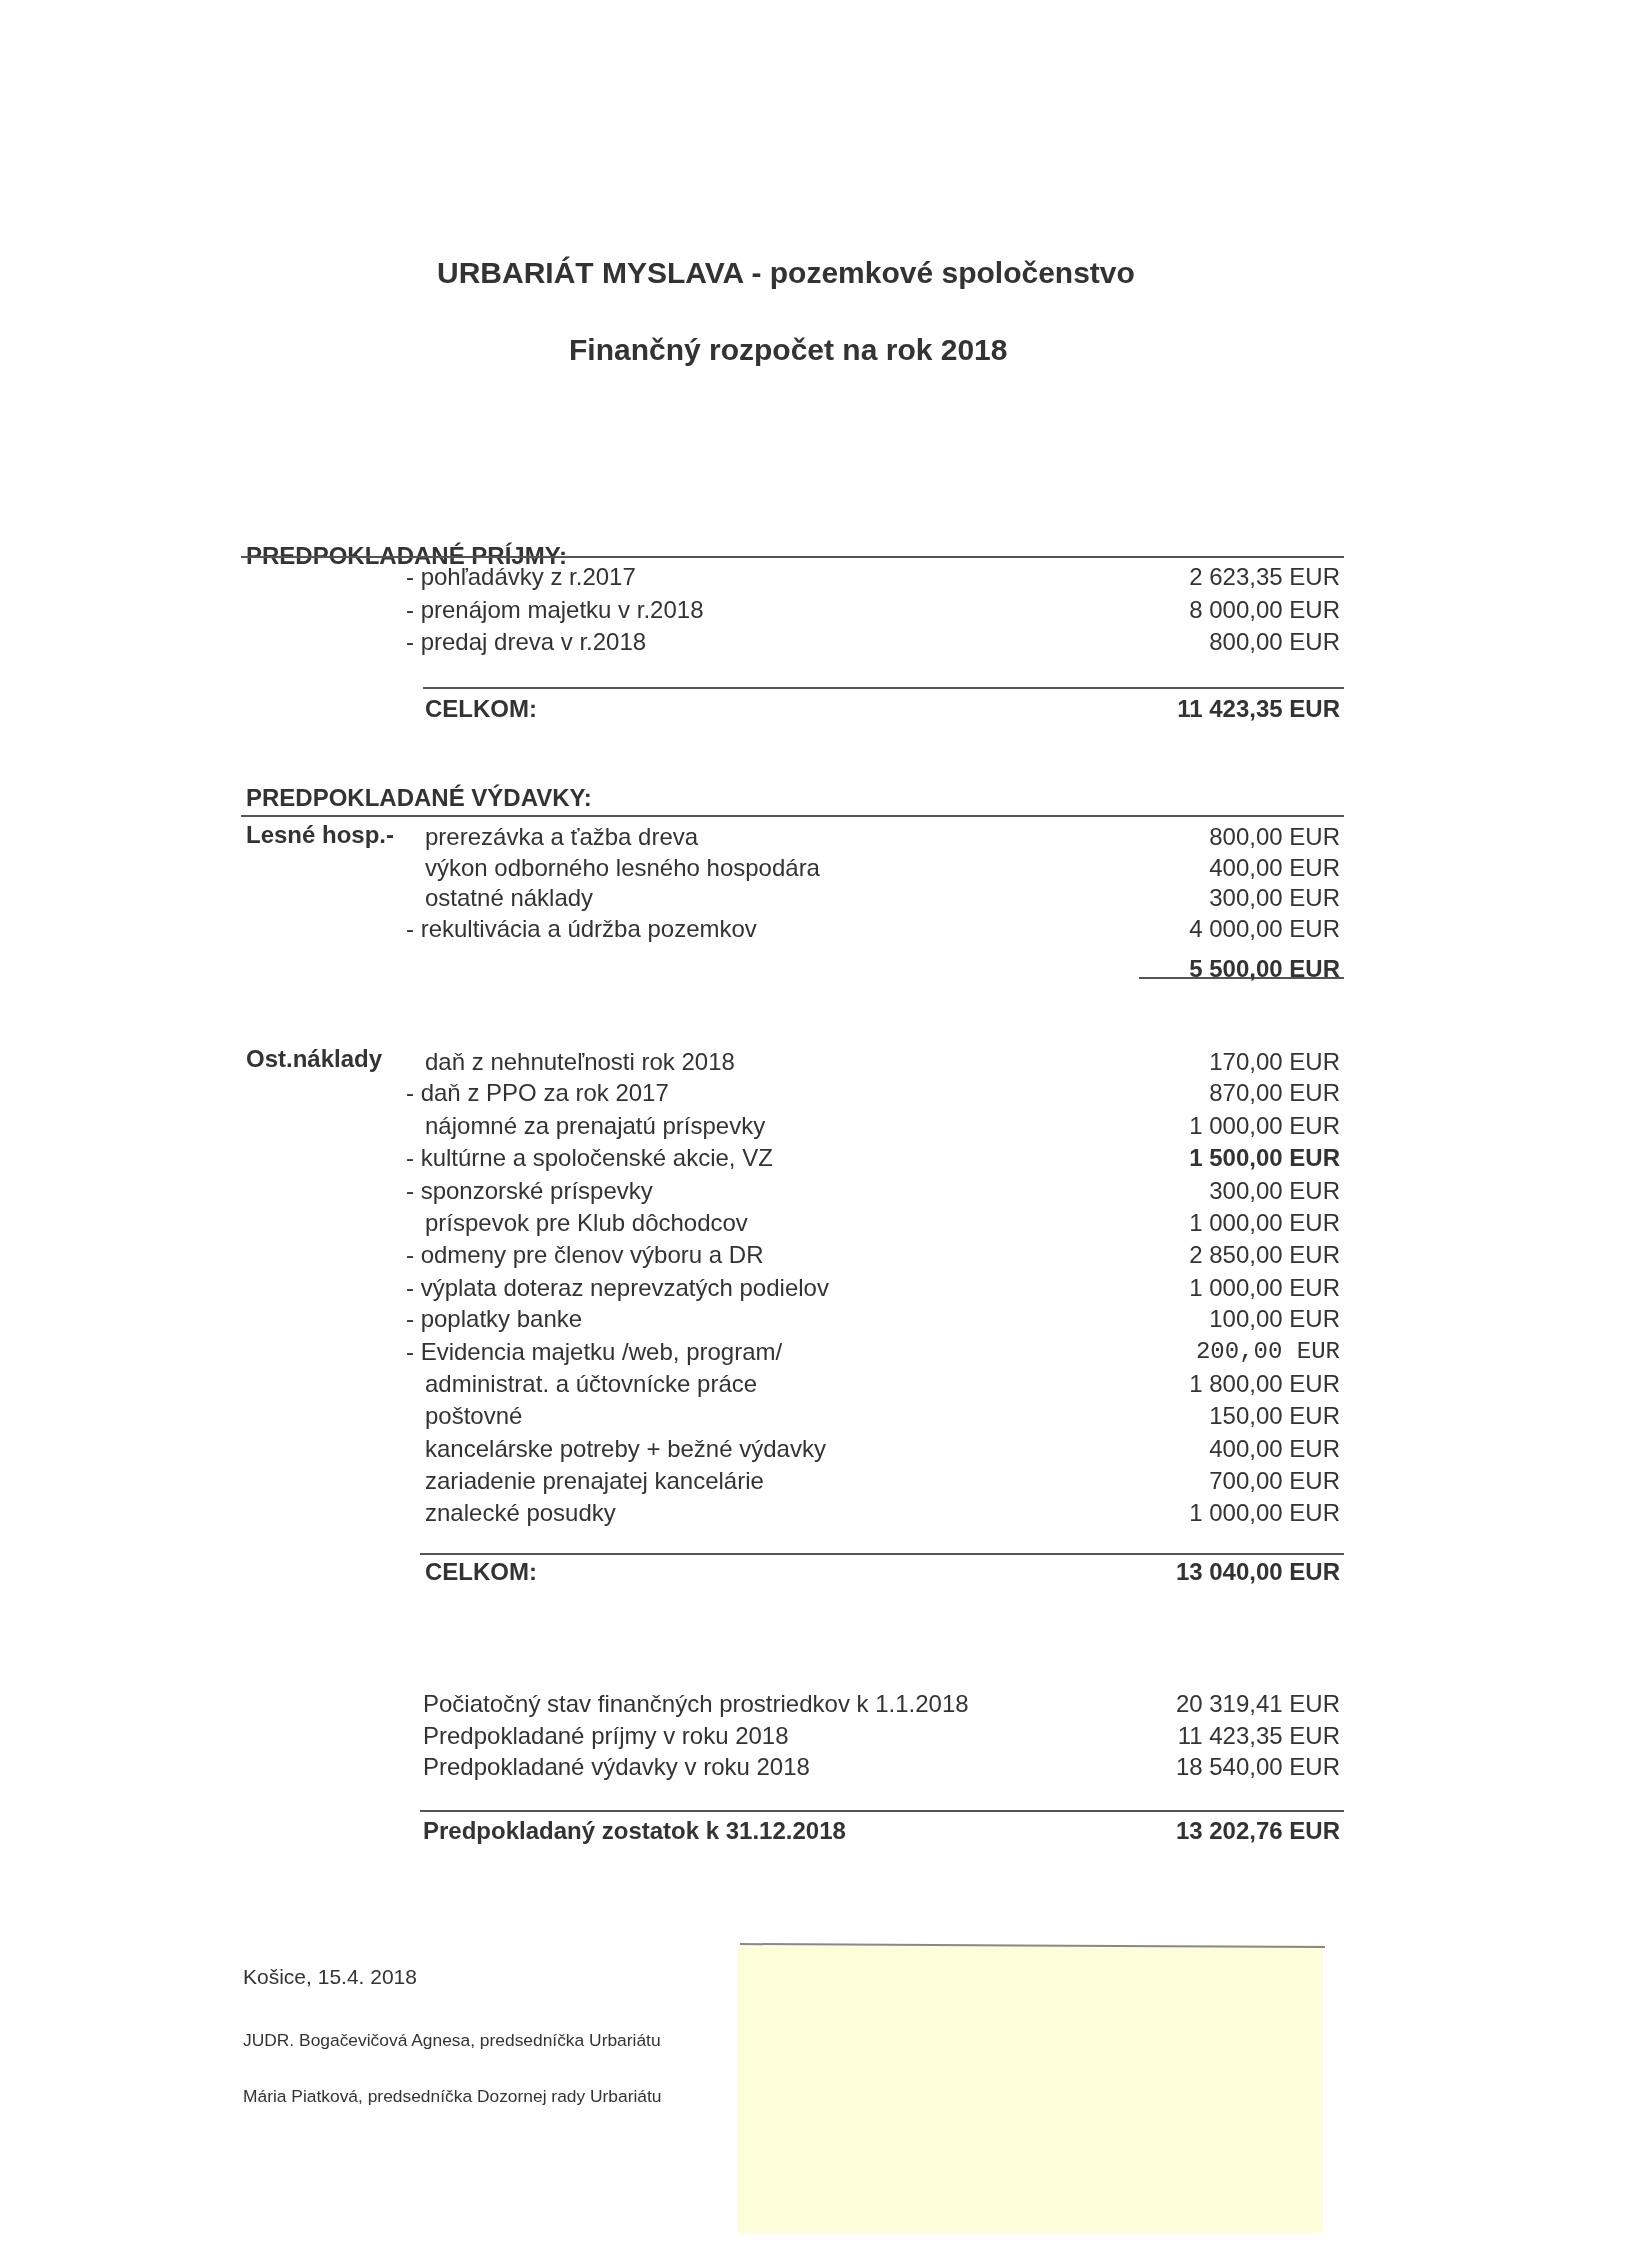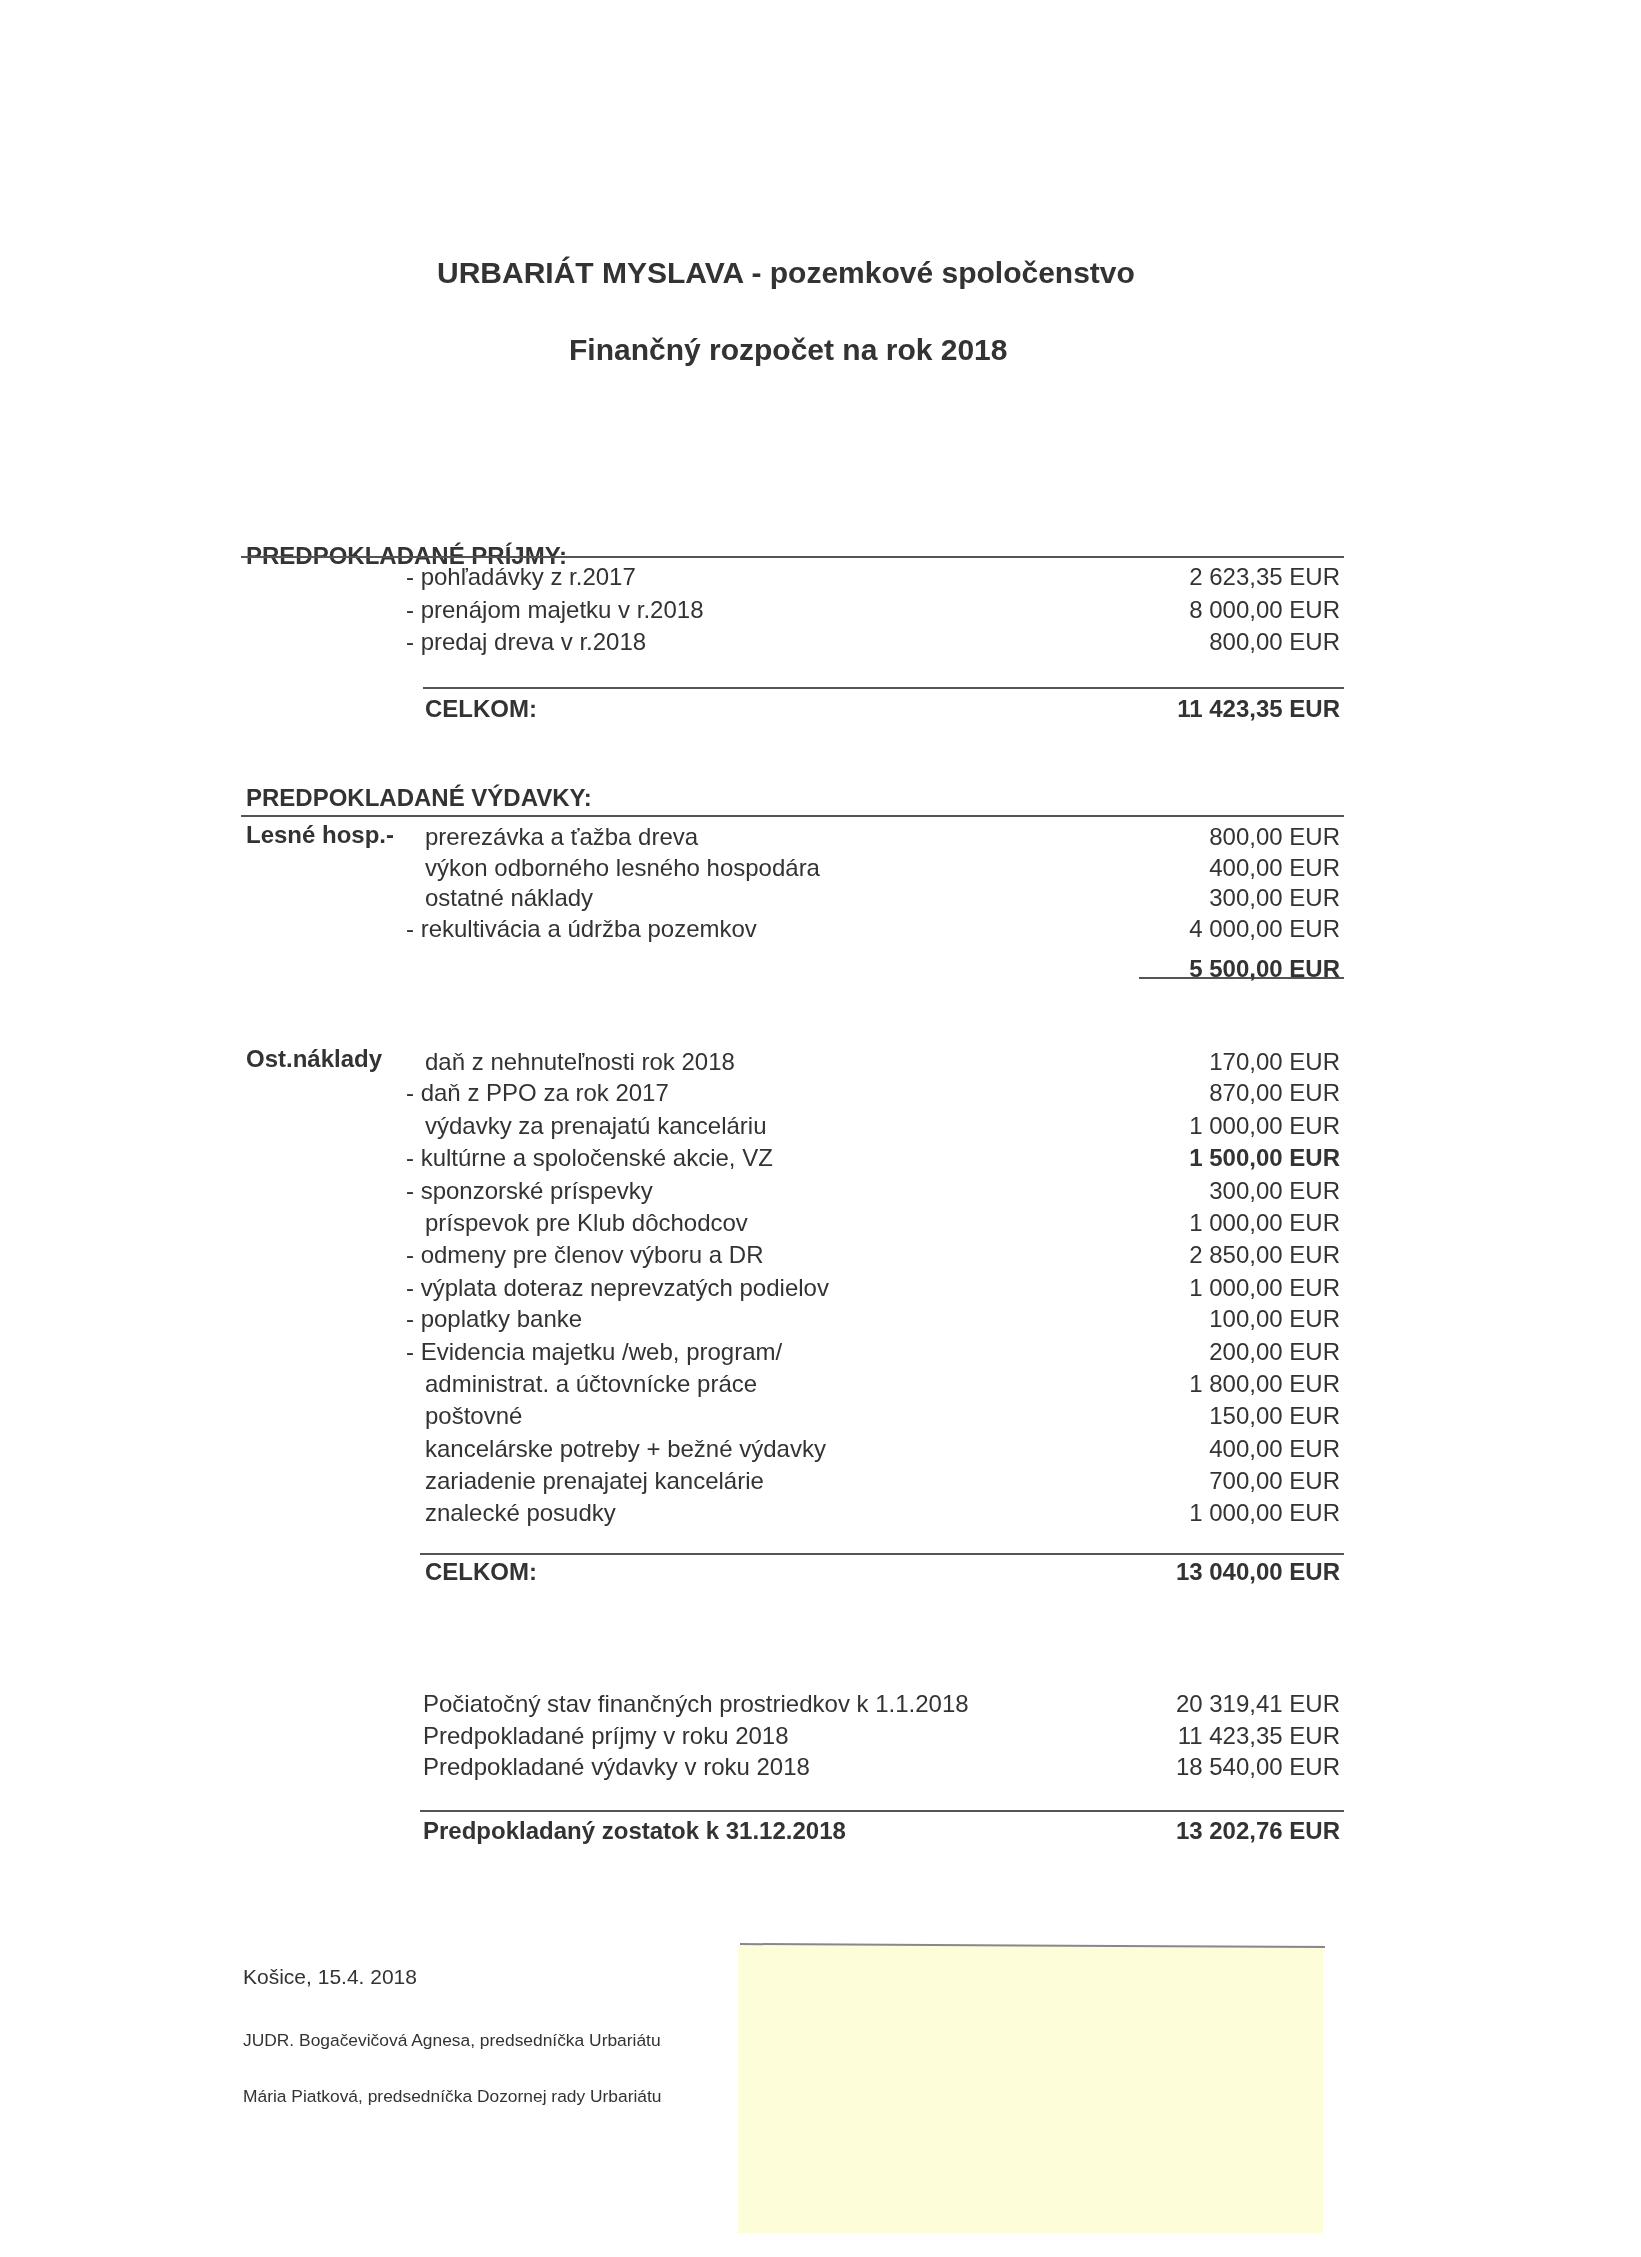--- a/index.html
+++ b/index.html
@@ -55,36 +55,36 @@
 </div>
 <div class="rule" style="left:1139px; top:977px; width:205px;"></div>
 <div class="amtb" style="top:955px;">5 500,00 EUR</div>
 
 <div class="abs b" style="left:246px; top:1045px;">Ost.náklady</div>
 <div id="other-list">
     <div class="abs t" style="left: 425px; top: 1048px;"><span>daň z nehnuteľnosti rok 2018</span></div>
     <div class="amt" style="top: 1048px;">170,00 EUR</div>
     <div class="abs t" style="left: 406px; top: 1079px;"><span>-</span> <span>daň z PPO za rok 2017</span></div>
     <div class="amt" style="top: 1079px;">870,00 EUR</div>
-    <div class="abs t" style="left: 425px; top: 1112px;"><span>výdavky za prenajatú kanceláriu</span></div>
+    <div class="abs t" style="left: 425px; top: 1112px;"><span>nájomné za prenajatú príspevky</span></div>
     <div class="amt" style="top: 1112px;">1 000,00 EUR</div>
     <div class="abs t" style="left: 406px; top: 1144px;"><span>-</span> <span>kultúrne a spoločenské akcie, VZ</span></div>
     <div class="amt" style="top: 1144px; font-weight: bold;">1 500,00 EUR</div>
     <div class="abs t" style="left: 406px; top: 1177px;"><span>-</span> <span>sponzorské príspevky</span></div>
     <div class="amt" style="top: 1177px;">300,00 EUR</div>
     <div class="abs t" style="left: 425px; top: 1209px;"><span>príspevok pre Klub dôchodcov</span></div>
     <div class="amt" style="top: 1209px;">1 000,00 EUR</div>
     <div class="abs t" style="left: 406px; top: 1241px;"><span>-</span> <span>odmeny pre členov výboru a DR</span></div>
     <div class="amt" style="top: 1241px;">2 850,00 EUR</div>
     <div class="abs t" style="left: 406px; top: 1274px;"><span>-</span> <span>výplata doteraz neprevzatých podielov</span></div>
     <div class="amt" style="top: 1274px;">1 000,00 EUR</div>
     <div class="abs t" style="left: 406px; top: 1305px;"><span>-</span> <span>poplatky banke</span></div>
     <div class="amt" style="top: 1305px;">100,00 EUR</div>
     <div class="abs t" style="left: 406px; top: 1338px;"><span>-</span> <span>Evidencia majetku /web, program/</span></div>
-    <div class="amt" style="top: 1338px;">200,00 EUR</div>
+    <div class="amt" style="top: 1338px; font-family: Liberation Mono, monospace;">200,00 EUR</div>
     <div class="abs t" style="left: 425px; top: 1370px;"><span>administrat. a účtovnícke práce</span></div>
     <div class="amt" style="top: 1370px;">1 800,00 EUR</div>
     <div class="abs t" style="left: 425px; top: 1402px;"><span>poštovné</span></div>
     <div class="amt" style="top: 1402px;">150,00 EUR</div>
     <div class="abs t" style="left: 425px; top: 1435px;"><span>kancelárske potreby + bežné výdavky</span></div>
     <div class="amt" style="top: 1435px;">400,00 EUR</div>
     <div class="abs t" style="left: 425px; top: 1467px;"><span>zariadenie prenajatej kancelárie</span></div>
     <div class="amt" style="top: 1467px;">700,00 EUR</div>
     <div class="abs t" style="left: 425px; top: 1499px;"><span>znalecké posudky</span></div>
     <div class="amt" style="top: 1499px;">1 000,00 EUR</div>

